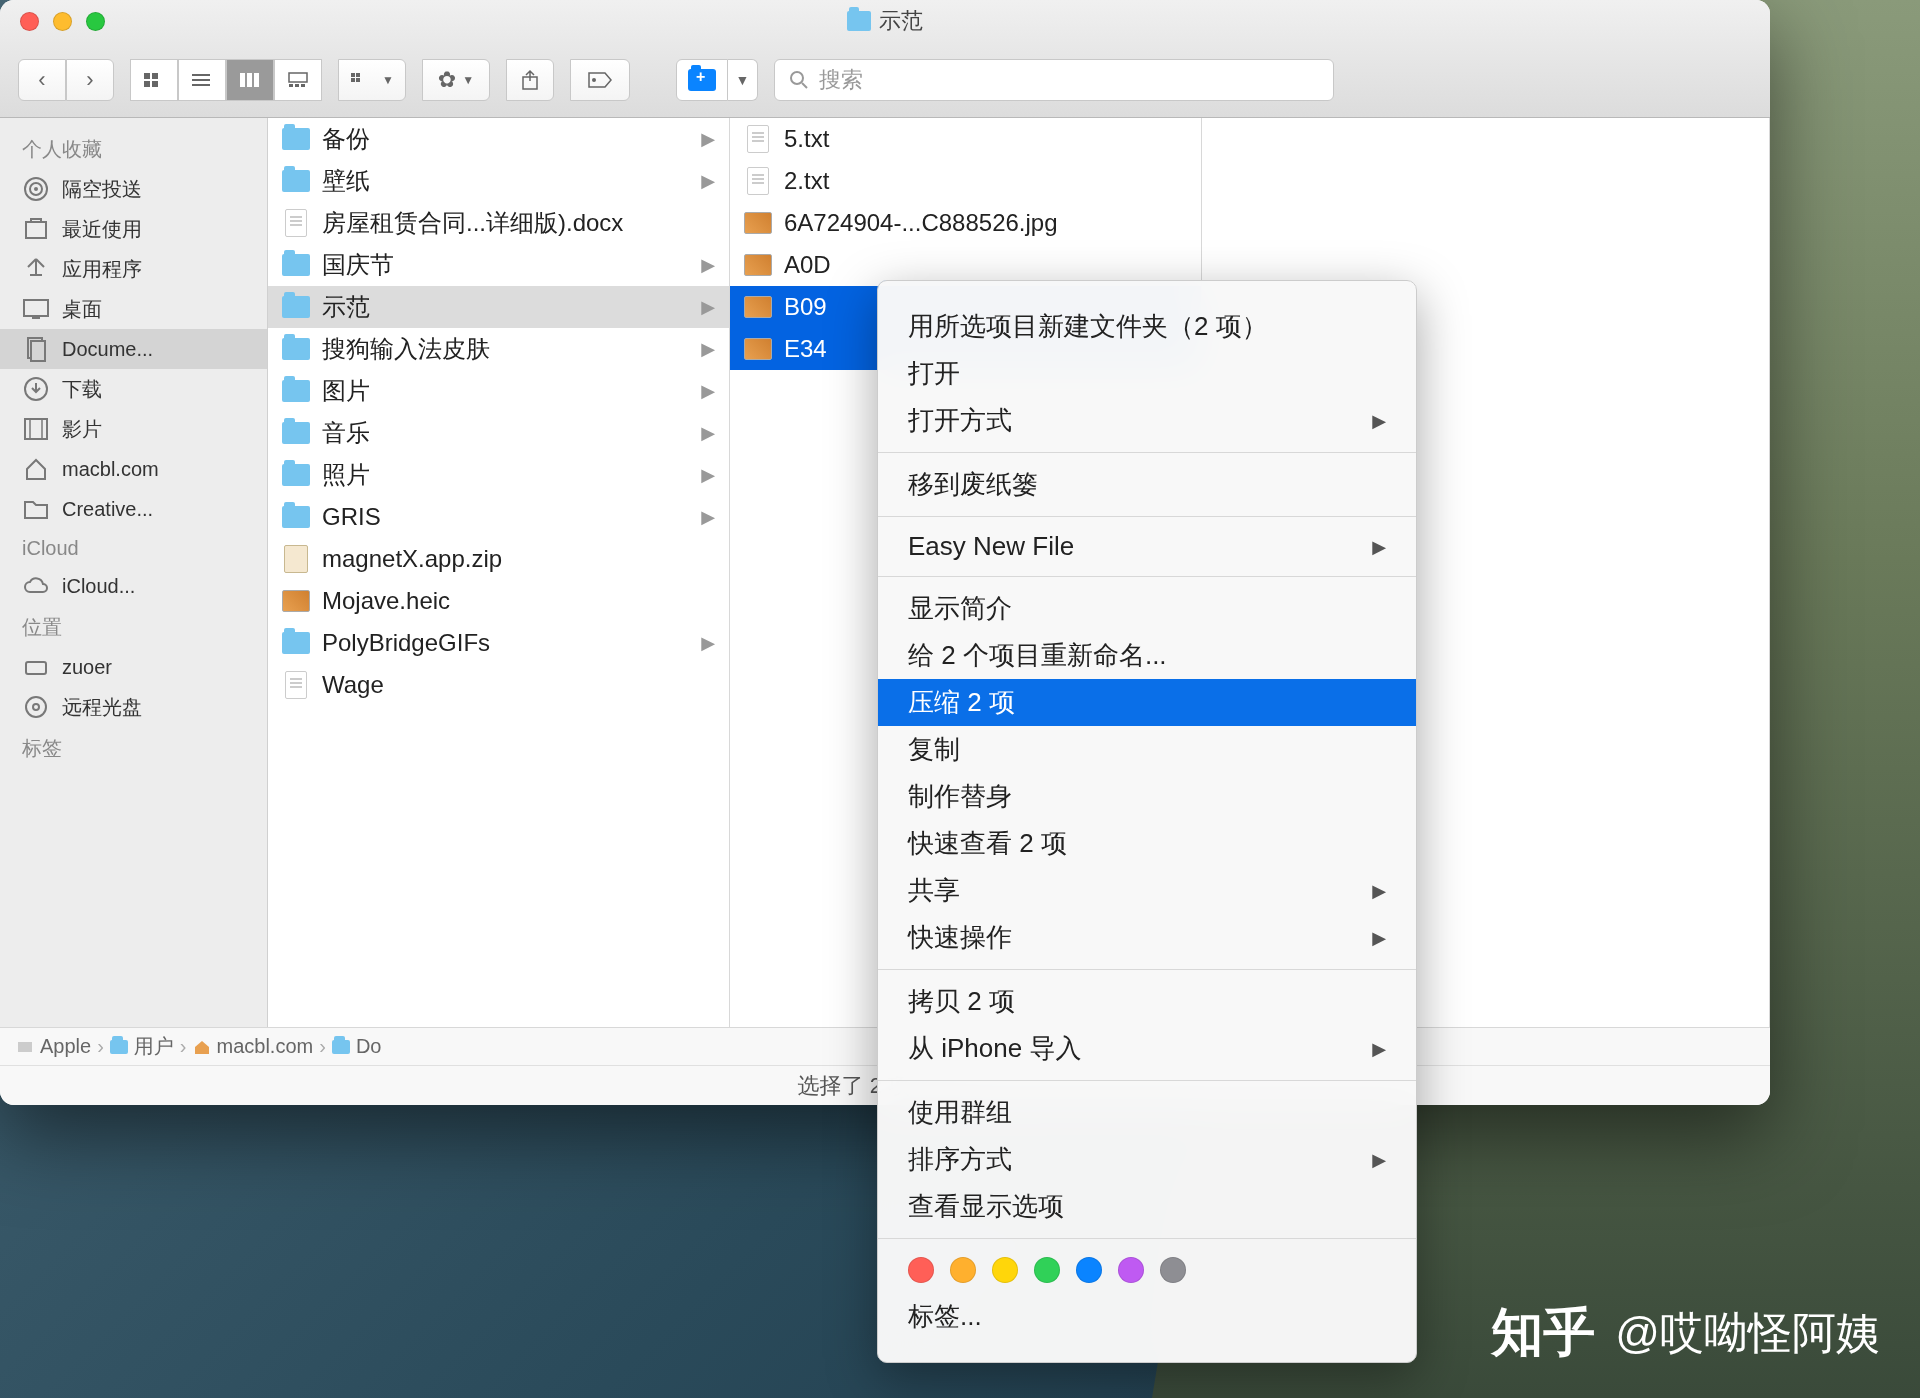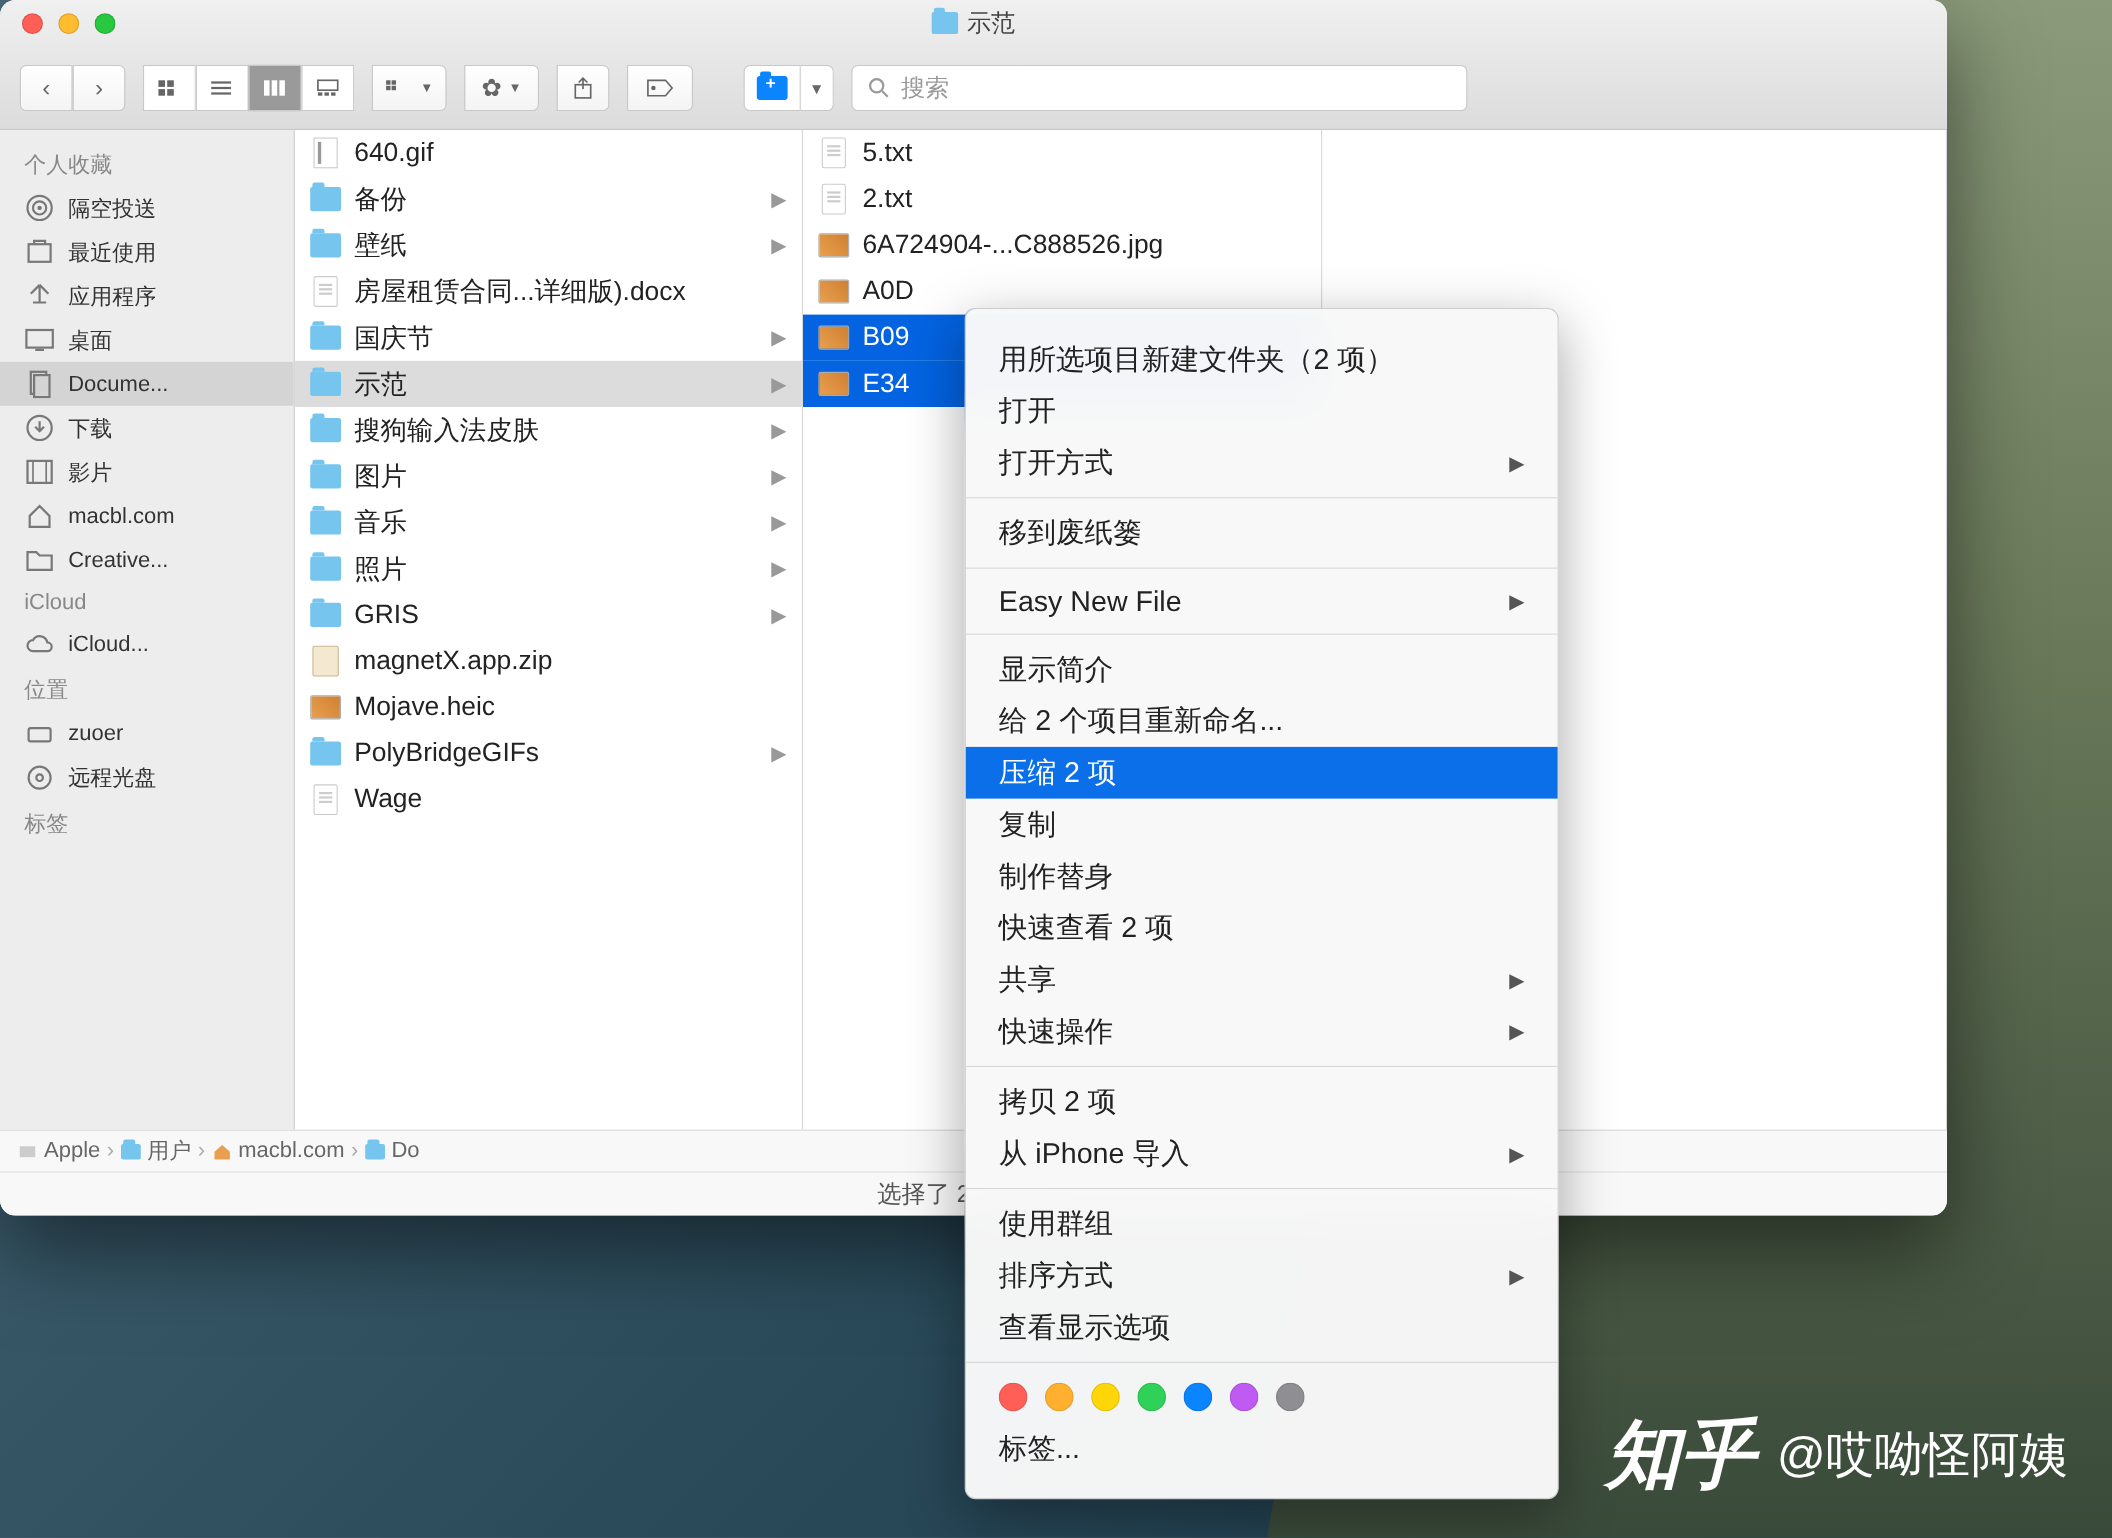--- a/index.html
+++ b/index.html
@@ -60,21 +60,21 @@
 .pathbar .crumb { display: flex; align-items: center; gap: 6px; }
 .statusbar { height: 40px; background: #f8f8f8; border-top: 1px solid #e0e0e0; display: flex; align-items: center; justify-content: center; font-size: 22px; color: #555; }
 .context-menu { position: absolute; left: 877px; top: 280px; width: 540px; background: rgba(248,248,248,0.98); border: 1px solid #ccc; border-radius: 10px; box-shadow: 0 15px 50px rgba(0,0,0,0.35); padding: 22px 0; backdrop-filter: blur(20px); }
 .cm-item { padding: 6px 30px; font-size: 26px; color: #222; display: flex; align-items: center; justify-content: space-between; }
 .cm-item.highlighted { background: #0a6fe8; color: #fff; }
 .cm-sep { height: 1px; background: #d8d8d8; margin: 8px 0; }
 .cm-arrow { font-size: 18px; color: #555; }
 .cm-tags { display: flex; gap: 16px; padding: 10px 30px; }
 .cm-tag { width: 26px; height: 26px; border-radius: 50%; border: 1px solid rgba(0,0,0,0.1); }
 .watermark { position: absolute; right: 40px; bottom: 30px; font-size: 44px; color: #fff; font-weight: 500; display: flex; align-items: center; gap: 20px; }
-.zh-logo { font-family: "STKaiti", serif; font-size: 68px; font-weight: bold; font-style: italic; }
+.zh-logo { font-family: "STKaiti", serif; font-size: 52px; font-weight: bold; }
 </style>
 </head>
 <body>
 
 <div class="desktop-bg"></div>
 
 <div class="window">
   <div class="titlebar">
     <div class="titlebar-top">
       <div class="traffic-lights">
@@ -279,26 +279,20 @@
             </svg>
           </span>
           <span>远程光盘</span>
         </div>
         <div class="sb-header">标签</div>
       </div>
     <div class="columns">
       <div class="column col1" id="col1">
           <div class="row">
             <span class="file-icon">
-              <span class="gif-ic"></span>
-            </span>
-            <span>640.gif</span>
-          </div>
-          <div class="row">
-            <span class="file-icon">
               <span class="folder-ic"></span>
             </span>
             <span>备份</span>
             <span class="chev">▶</span>
           </div>
           <div class="row">
             <span class="file-icon">
               <span class="folder-ic"></span>
             </span>
             <span>壁纸</span>

